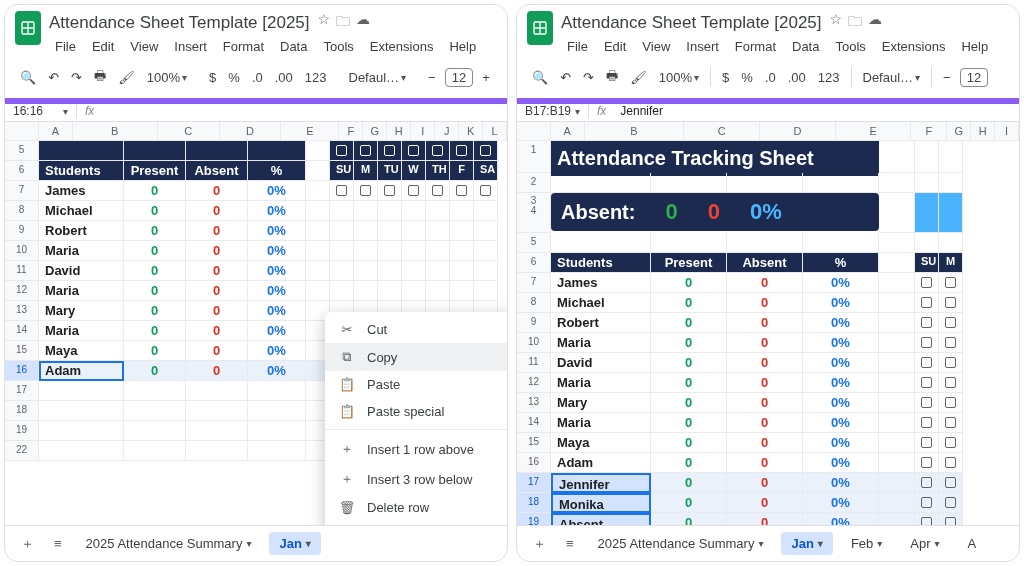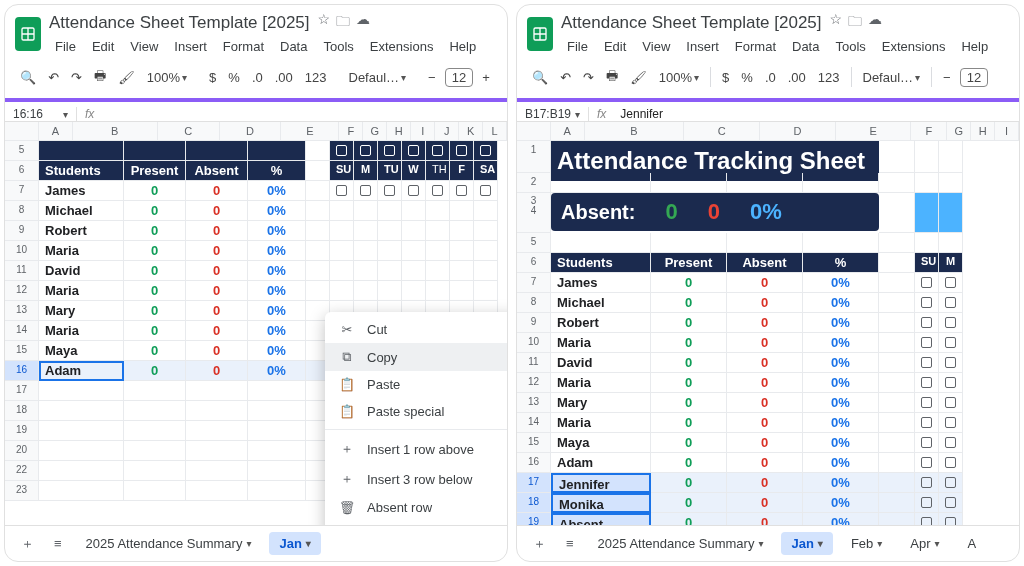--- a/index.html
+++ b/index.html
@@ -1,39 +1,39 @@
 <!DOCTYPE html>
 <html><head>
 <meta charset="utf-8">
 <style>
   * { box-sizing: border-box; margin: 0; padding: 0; font-family: "Google Sans", Arial, sans-serif; }
   body { background: #fff; width: 1024px; height: 566px; overflow: hidden; display: flex; }
   .pane { flex: 1; border: 1px solid #e0e0e0; border-radius: 14px; margin: 4px; overflow: hidden; display: flex; flex-direction: column; background: #fff; position: relative; }
 
   
-  .titlebar { display: flex; align-items: center; padding: 6px 10px 0 10px; gap: 8px; }
+  .titlebar { display: flex; padding: 6px 10px 0 10px; gap: 8px; }
   .logo { width: 26px; height: 34px; background: #0f9d58; border-radius: 4px; display: flex; align-items: center; justify-content: center; }
   .logo svg { width: 16px; height: 16px; }
   .title-col { display: flex; flex-direction: column; }
   .doc-title { font-size: 17px; color: #3c4043; display: flex; align-items: center; gap: 8px; }
   .title-icons { display: flex; gap: 6px; color: #5f6368; }
   .title-icons span { font-size: 14px; }
   .menubar { display: flex; gap: 4px; font-size: 13px; color: #3c4043; margin-top: 2px; }
   .menubar span { padding: 2px 6px; border-radius: 4px; cursor: pointer; }
 
   
   .toolbar { display: flex; align-items: center; gap: 2px; padding: 6px 10px; color: #444; font-size: 13px; }
   .toolbar .tb { padding: 4px 5px; border-radius: 4px; display: flex; align-items: center; gap: 2px; }
   .toolbar .sep { width: 1px; height: 20px; background: #dadce0; margin: 0 4px; }
   .zoom-group { display:flex; align-items:center; gap:2px; }
   .font-size-box { border: 1px solid #888; border-radius: 4px; padding: 1px 6px; font-size: 13px; margin: 0 2px; }
   .chev { font-size: 10px; color: #555; }
 
   
-  .namebox-row { display: flex; align-items: flex-end; border-top: 4px solid #8b5cf6; border-bottom: 1px solid #e0e0e0; height: 24px; font-size: 12px; color: #3c4043; }
+  .namebox-row { display: flex; align-items: flex-start; border-top: 6px solid #8b5cf6; border-bottom: 1px solid #e0e0e0; height: 24px; font-size: 12px; color: #3c4043; }
   .namebox { width: 72px; padding: 0 8px; border-right: 1px solid #e0e0e0; display: flex; align-items: center; justify-content: space-between; }
   .fx { padding: 0 8px; color: #888; font-style: italic; }
   .fx-val { padding: 0 6px; color: #222; }
 
   
   .grid-wrap { flex: 1; overflow: hidden; position: relative; }
   .col-headers { display: flex; font-size: 11px; color: #5f6368; }
   .col-headers .rh { width: 34px; border-right:1px solid #e8eaed; border-bottom:1px solid #e8eaed; background:#f8f9fa; }
   .col-headers .ch { border-right:1px solid #e8eaed; border-bottom:1px solid #e8eaed; text-align:center; padding: 3px 0; background:#f8f9fa; }
   .rows { }
@@ -62,21 +62,21 @@
   .paste-sel { border:2px solid #1a73e8; }
 
   
   .overall-wrap { background:#1b2a4e; padding:6px 10px; display:flex; align-items:center; gap:30px; border-radius:4px; }
   .overall-lbl { color:#fff; font-size:20px; font-weight:700; }
   .overall-p { color:#34a853; font-size:22px; font-weight:700; }
   .overall-a { color:#ea4335; font-size:22px; font-weight:700; }
   .overall-pc{ color:#4cb3ff; font-size:22px; font-weight:700; }
   .onetap { background:#1b2a4e; padding:6px; display:flex; align-items:center; gap:12px; }
   .onetap-logo { color:#4cb3ff; font-weight:700; font-size:18px; display:flex; align-items:center; gap:4px;}
-  .onetap-title{ color:#fff; font-size:24px; font-weight:600; }
+  .onetap-title{ color:#fff; font-size:20px; font-weight:600; }
 
   
   .context-menu { position:absolute; top:190px; left:320px; width:230px; background:#fff; border-radius:6px; box-shadow:0 4px 16px rgba(0,0,0,.25); padding:4px 0; font-size:13px; color:#3c4043; z-index:50; }
   .cm-item { display:flex; align-items:center; gap:12px; padding:6px 14px; position:relative; }
   .cm-item.hover { background:#eef0f2; }
   .cm-sep { height:1px; background:#e8eaed; margin:4px 0; }
   .cm-icon { width:16px; text-align:center; color:#5f6368; font-size:13px; }
 
   
   .bottom-tabs { display:flex; align-items:center; gap:8px; padding:6px 10px; border-top:1px solid #e0e0e0; font-size:13px; color:#3c4043; }
@@ -209,21 +209,21 @@
           <div class="rh">6</div>
     <div class="cell hdr-cell lB">Students</div>
     <div class="cell hdr-cell lC" style="text-align:center">Present</div>
     <div class="cell hdr-cell lD" style="text-align:center">Absent</div>
     <div class="cell hdr-cell lE" style="text-align:center">%</div>
     <div class="cell lF"></div>
     <div class="cell hdr-dark" style="width:24px;font-weight:700">SU</div>
           <div class="cell hdr-dark" style="width:24px;font-weight:700">M</div>
           <div class="cell hdr-dark" style="width:24px;font-weight:700">TU</div>
           <div class="cell hdr-dark" style="width:24px;font-weight:700">W</div>
-          <div class="cell hdr-dark" style="width:24px;font-weight:400">TH</div>
+          <div class="cell hdr-dark" style="width:24px;font-weight:700">TH</div>
           <div class="cell hdr-dark" style="width:24px;font-weight:700">F</div>
           <div class="cell hdr-dark" style="width:24px;font-weight:700">SA</div>
   </div>
         <div class="row ">
           <div class="rh">7</div>
       <div class="cell name lB ">James</div>
       <div class="cell present lC">0</div>
       <div class="cell absent lD">0</div>
       <div class="cell pct lE">0%</div>
       <div class="cell lF"></div>
@@ -423,64 +423,34 @@
           <div class="cell lF"></div>
       <div class="cell" style="width:24px"></div>
           <div class="cell" style="width:24px"></div>
           <div class="cell" style="width:24px"></div>
           <div class="cell" style="width:24px"></div>
           <div class="cell" style="width:24px"></div>
           <div class="cell" style="width:24px"></div>
           <div class="cell" style="width:24px"></div>
         </div>
         <div class="row">
-          <div class="rh">20</div>
-      <div class="cell lB"></div>
-          <div class="cell lC"></div>
-          <div class="cell lD"></div>
-          <div class="cell lE"></div>
-          <div class="cell lF"></div>
-      <div class="cell" style="width:24px"></div>
-          <div class="cell" style="width:24px"></div>
-          <div class="cell" style="width:24px"></div>
-          <div class="cell" style="width:24px"></div>
-          <div class="cell" style="width:24px"></div>
-          <div class="cell" style="width:24px"></div>
-          <div class="cell" style="width:24px"></div>
-        </div>
-        <div class="row">
           <div class="rh">22</div>
       <div class="cell lB"></div>
           <div class="cell lC"></div>
           <div class="cell lD"></div>
           <div class="cell lE"></div>
           <div class="cell lF"></div>
       <div class="cell" style="width:24px"></div>
           <div class="cell" style="width:24px"></div>
           <div class="cell" style="width:24px"></div>
           <div class="cell" style="width:24px"></div>
           <div class="cell" style="width:24px"></div>
           <div class="cell" style="width:24px"></div>
           <div class="cell" style="width:24px"></div>
         </div>
-        <div class="row">
-          <div class="rh">23</div>
-      <div class="cell lB"></div>
-          <div class="cell lC"></div>
-          <div class="cell lD"></div>
-          <div class="cell lE"></div>
-          <div class="cell lF"></div>
-      <div class="cell" style="width:24px"></div>
-          <div class="cell" style="width:24px"></div>
-          <div class="cell" style="width:24px"></div>
-          <div class="cell" style="width:24px"></div>
-          <div class="cell" style="width:24px"></div>
-          <div class="cell" style="width:24px"></div>
-          <div class="cell" style="width:24px"></div>
-        </div>
       </div>
 
     <div class="context-menu">
       <div class="cm-item">
           <span class="cm-icon">✂</span>
           <span>Cut</span>
         </div>
       <div class="cm-item hover">
           <span class="cm-icon">⧉</span>
           <span>Copy</span>
@@ -497,21 +467,21 @@
       <div class="cm-item">
           <span class="cm-icon">＋</span>
           <span>Insert 1 row above</span>
         </div>
       <div class="cm-item">
           <span class="cm-icon">＋</span>
           <span>Insert 3 row below</span>
         </div>
       <div class="cm-item">
           <span class="cm-icon">🗑</span>
-          <span>Absent row</span>
+          <span>Delete row</span>
         </div>
       <div class="cm-item"></div>
 
     </div>
   </div>
 
   <div class="bottom-tabs">
     <span class="bt-btn">＋</span>
     <span class="bt-btn">≡</span>
     <span class="tab">

